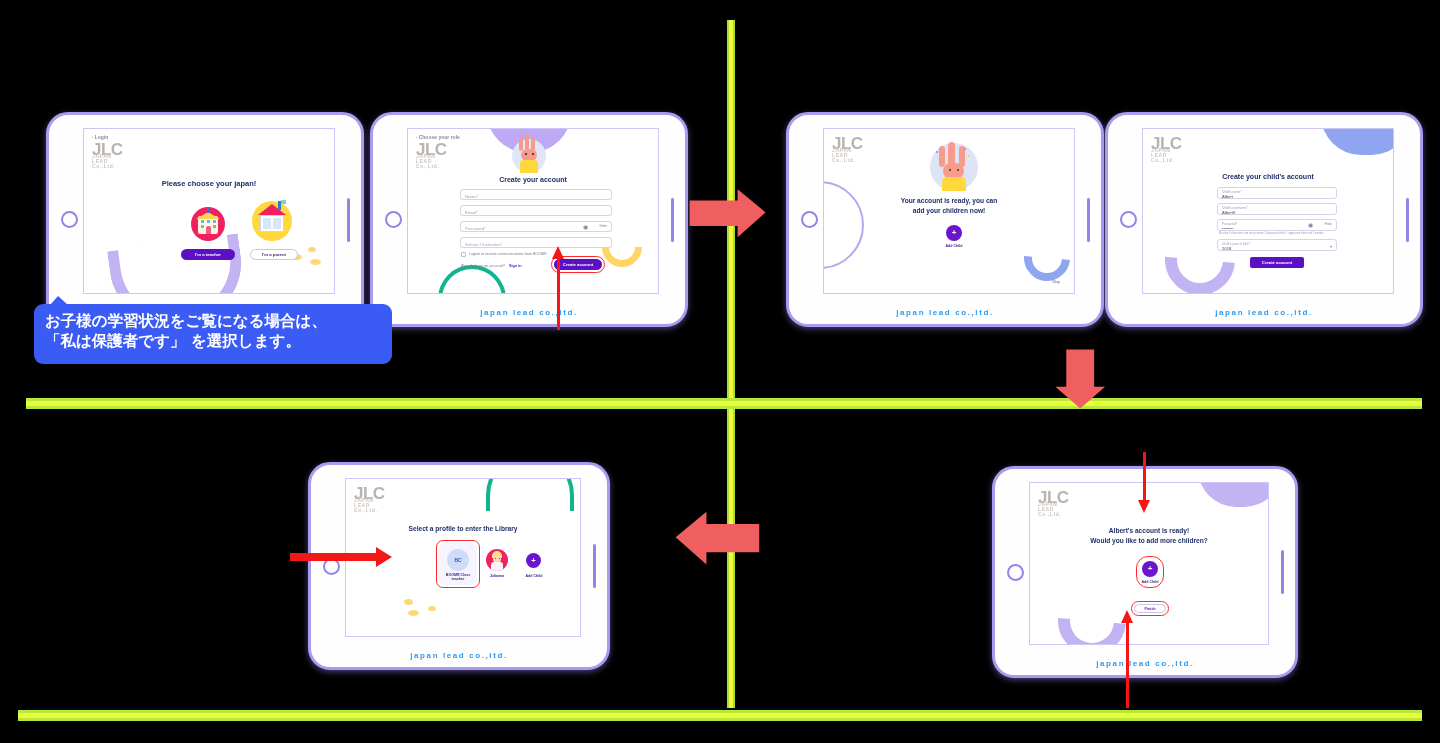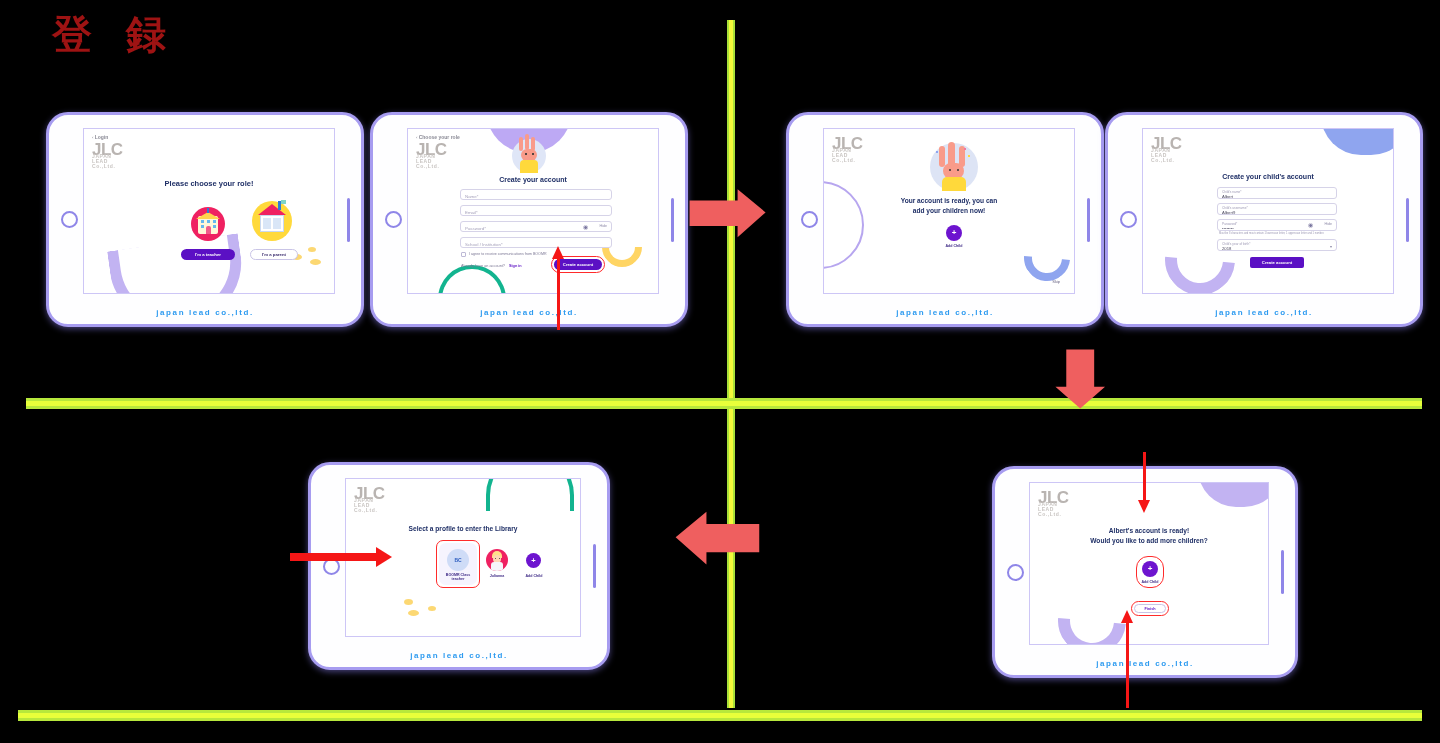--- a/index.html
+++ b/index.html
@@ -78,21 +78,20 @@
     font-weight:bold;line-height:4.4px;}
   .plus-circle{position:absolute;border-radius:50%;background:#6d14cf;color:#fff;
     text-align:center;font-weight:bold;}
   .chk{position:absolute;width:4.6px;height:4.6px;border:1px solid #bdb9d6;border-radius:1px;box-sizing:border-box;}
 </style>
 </head>
 <body>
 
 <div class="stage">
 
-  <div class="page-title">登録</div>
 
   <div class="v-div" style="left:727px;top:20px;height:688px;"></div>
   <div class="hr-div" style="left:26px;top:398px;width:1396px;"></div>
   <div class="hr-div" style="left:18px;top:710px;width:1404px;"></div>
 
   <div class="tablet" style="left:46px;top:112px;width:318px;height:215px;">
     <div class="t-home"></div>
     <div class="t-vol"></div>
     <div class="screen">
 
@@ -106,21 +105,21 @@
         ‹ <b>Login</b>
       </div>
 
       <div class="logo">
         <div class="jlc">JLC</div>
         <div class="sub">JAPAN</div>
         <div class="sub">LEAD</div>
         <div class="sub">Co.,Ltd.</div>
       </div>
 
-      <div class="head-title" style="top:50px;font-size:7.5px;">Please choose your role!</div>
+      <div class="head-title" style="top:50px;font-size:7.5px;">Please choose your japan!</div>
 
       <div style="position:absolute;left:107px;top:78px;width:34px;height:34px;border-radius:50%;background:#ef2161;">
         <div style="position:absolute;left:7px;top:9px;width:20px;height:18px;background:#fff7d8;border-radius:2px;"></div>
         <div style="position:absolute;left:5px;top:5px;width:0;height:0;border-left:12px solid transparent;border-right:12px solid transparent;border-bottom:7px solid #ffd34d;"></div>
         <div style="position:absolute;left:16px;top:1px;width:2px;height:5px;background:#2e7bd6;"></div>
         <div style="position:absolute;left:10px;top:13px;width:3px;height:3px;background:#66b8ef;"></div>
         <div style="position:absolute;left:16px;top:13px;width:3px;height:3px;background:#66b8ef;"></div>
         <div style="position:absolute;left:22px;top:13px;width:3px;height:3px;background:#66b8ef;"></div>
         <div style="position:absolute;left:10px;top:18px;width:3px;height:3px;background:#66b8ef;"></div>
         <div style="position:absolute;left:22px;top:18px;width:3px;height:3px;background:#66b8ef;"></div>
@@ -384,16 +383,21 @@
   </svg>
 
   <svg class="flow" viewBox="0 0 70 80" style="left:1052px;top:348px;width:58px;height:62px;">
     <polygon points="16,2 52,2 52,50 66,50 34,78 2,50 16,50" fill="#ef5f5f"></polygon>
   </svg>
 
   <svg class="flow" viewBox="0 0 100 70" style="left:673px;top:508px;width:88px;height:62px;">
     <polygon points="98,18 38,18 38,4 3,33 38,64 38,50 98,50" fill="#ef5f5f"></polygon>
   </svg>
 
+  <div class="callout" style="left:34px;top:304px;width:358px;height:60px;">
+    <div class="tail"></div>
+    <div>お子様の学習状況をご覧になる場合は、</div>
+    <div>「私は保護者です」 を選択します。</div>
+  </div>
 
   <div style="position:absolute;left:46px;top:305px;width:318px;text-align:center;color:#2e9bf0;font-size:8px;font-weight:bold;letter-spacing:1.6px;opacity:0;">x</div>
 
 </div>
 
 </body></html>

